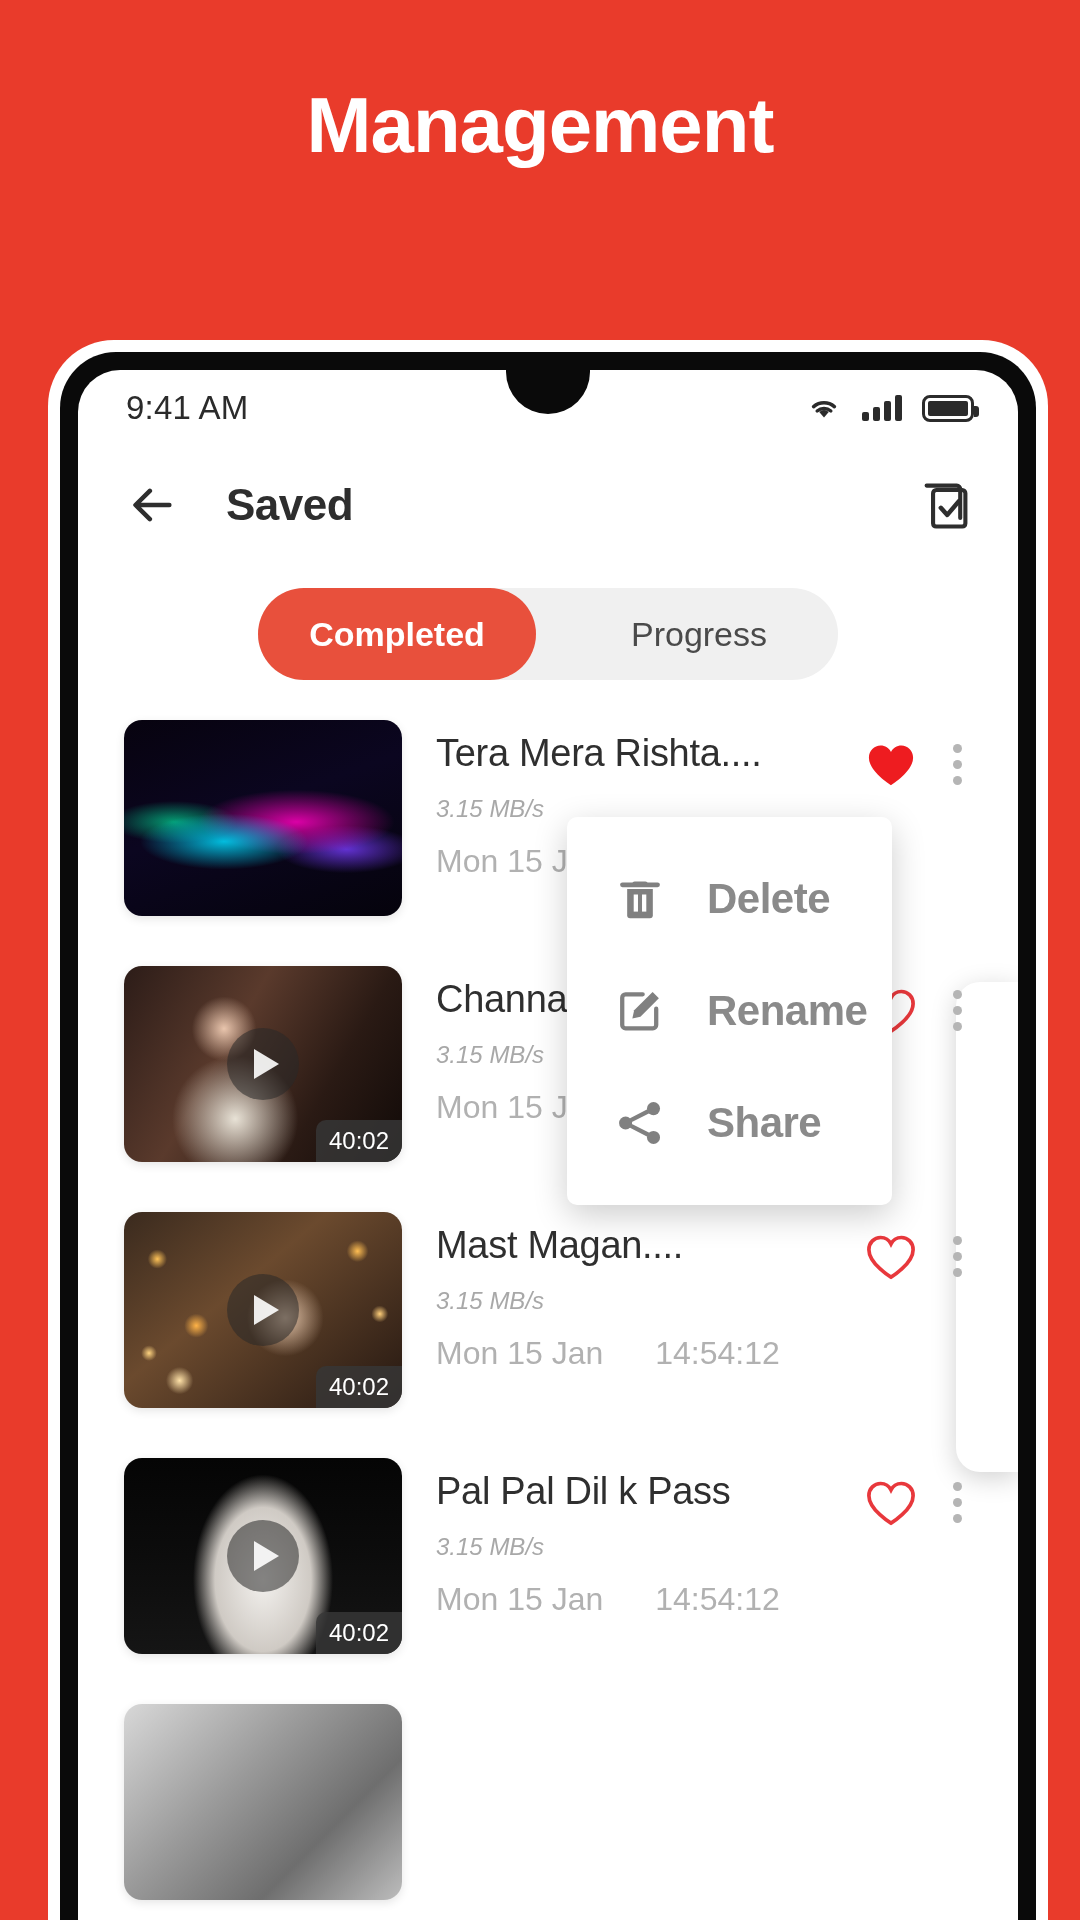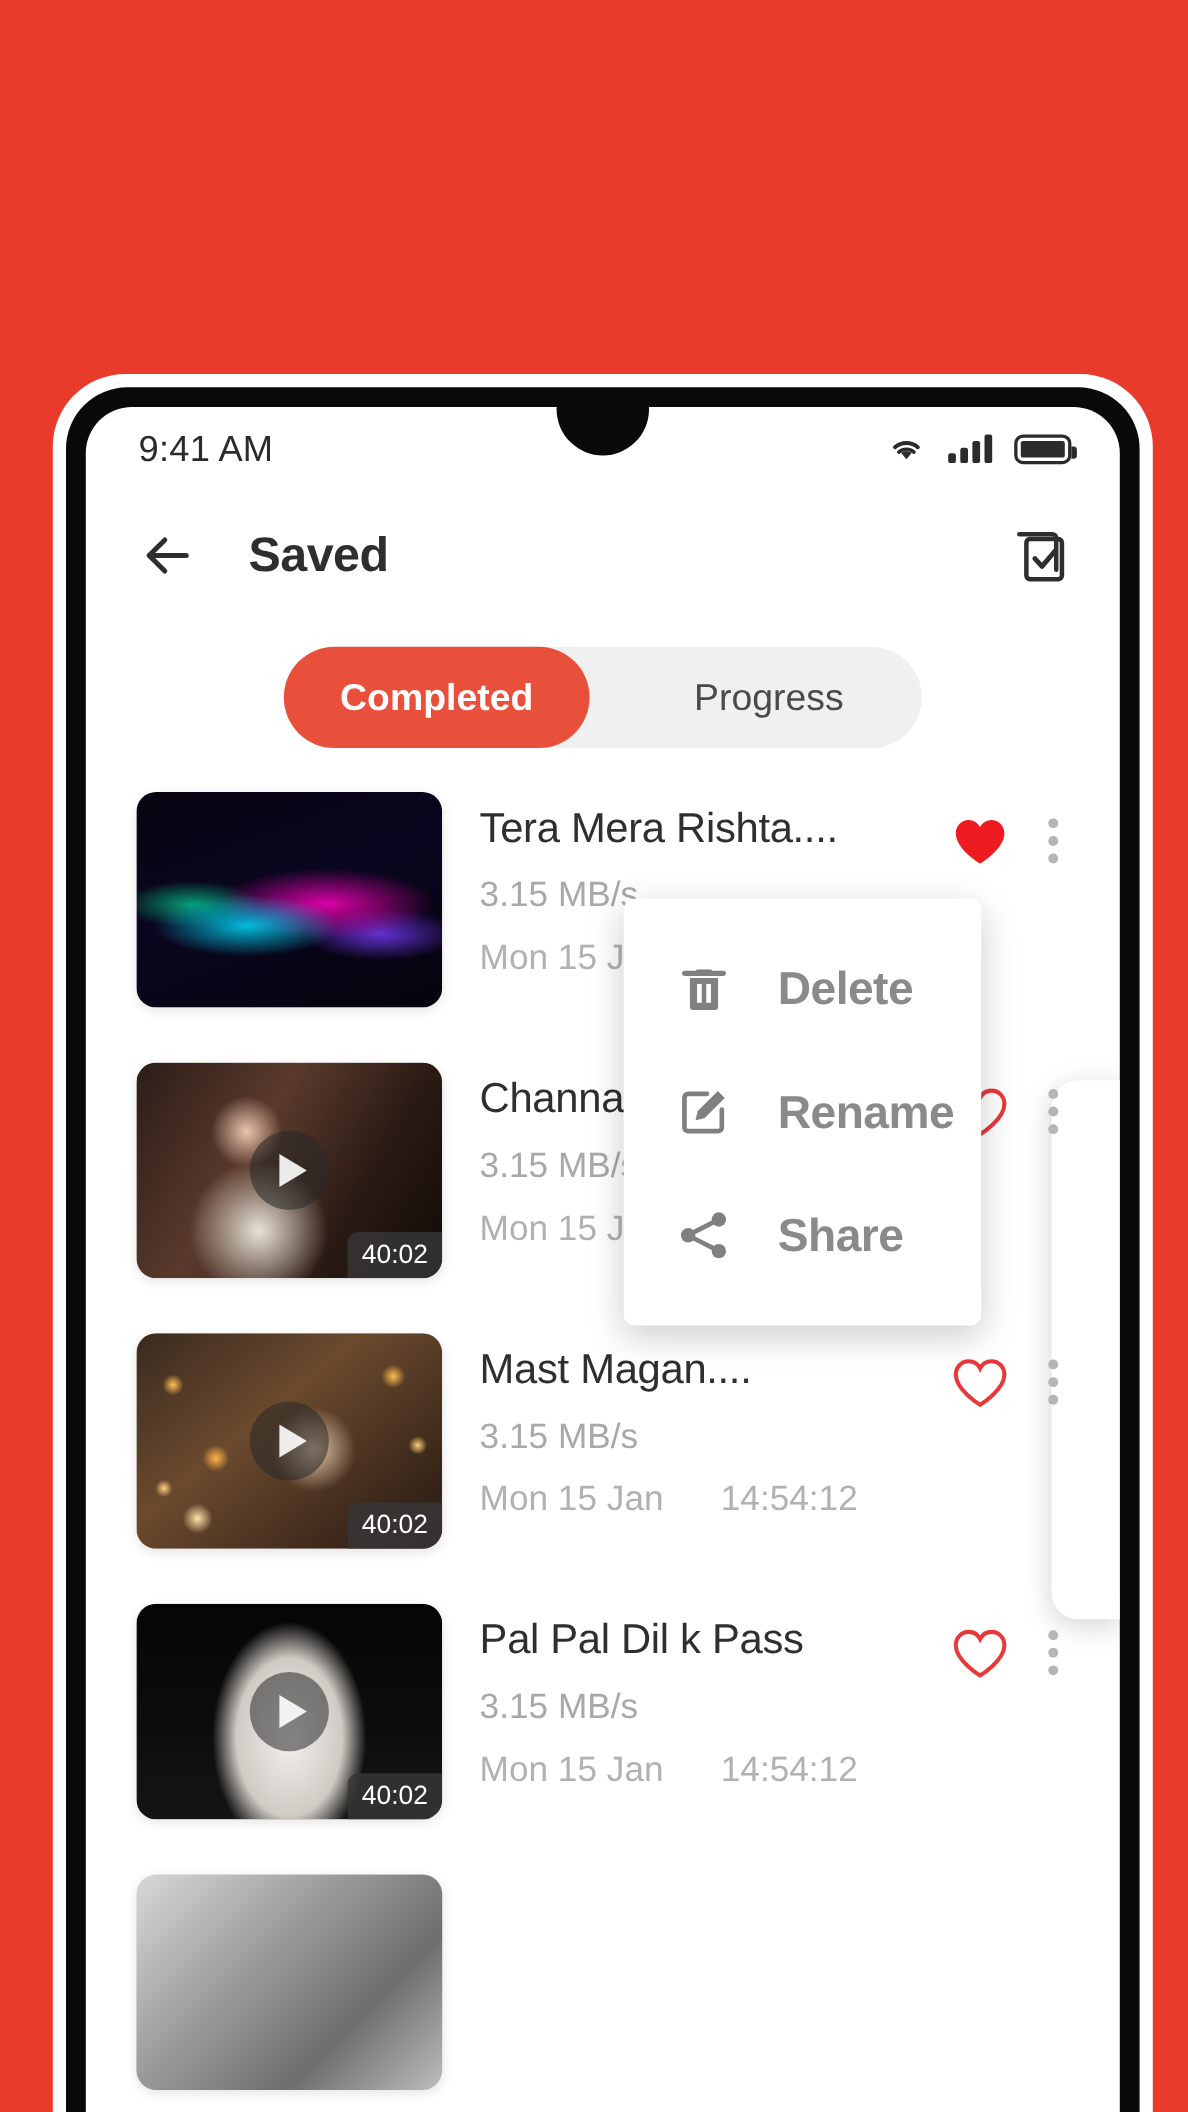--- a/index.html
+++ b/index.html
@@ -152,21 +152,21 @@
   }
   .art-bw{
     background:linear-gradient(135deg,#d8d8d8 0%,#9a9a9a 40%,#6e6e6e 70%,#bdbdbd 100%);
   }
 
   .meta{flex:1 1 auto;padding-left:34px;padding-top:12px;min-width:0;}
   .title{
     font-size:38px;color:#2f2f2f;font-weight:500;letter-spacing:-.3px;
     white-space:nowrap;overflow:hidden;
   }
-  .speed{font-size:32px;color:#a8a8a8;margin-top:20px;}
+  .speed{font-size:24px;color:#a8a8a8;margin-top:20px;font-style:italic;}
   .datetime{margin-top:20px;display:flex;gap:52px;}
   .datetime span{font-size:32px;color:#b1b1b1;}
 
   .actions{flex:0 0 auto;display:flex;align-items:center;gap:26px;padding-top:18px;}
   .heart{width:52px;height:48px;}
   .kebab{display:flex;flex-direction:column;gap:7px;align-items:center;padding:6px 10px;}
   .kebab i{width:9px;height:9px;border-radius:50%;background:#b5b5b5;display:block;}
 
   
   .ctxmenu{
@@ -184,20 +184,21 @@
     position:absolute;right:0;top:612px;width:62px;height:490px;
     background:#ffffff;border-radius:24px 0 0 24px;
     box-shadow:0 6px 26px rgba(0,0,0,.18);
     z-index:0;
   }
 </style>
 </head>
 <body>
 
 <div class="promo">
+  <span class="ln">Management</span>
 </div>
 
 <div class="phone-outer">
  <div class="phone-bezel">
   <div class="phone-screen">
 
     <div class="notch"></div>
     <div class="side-card"></div>
 
     <div class="statusbar">

